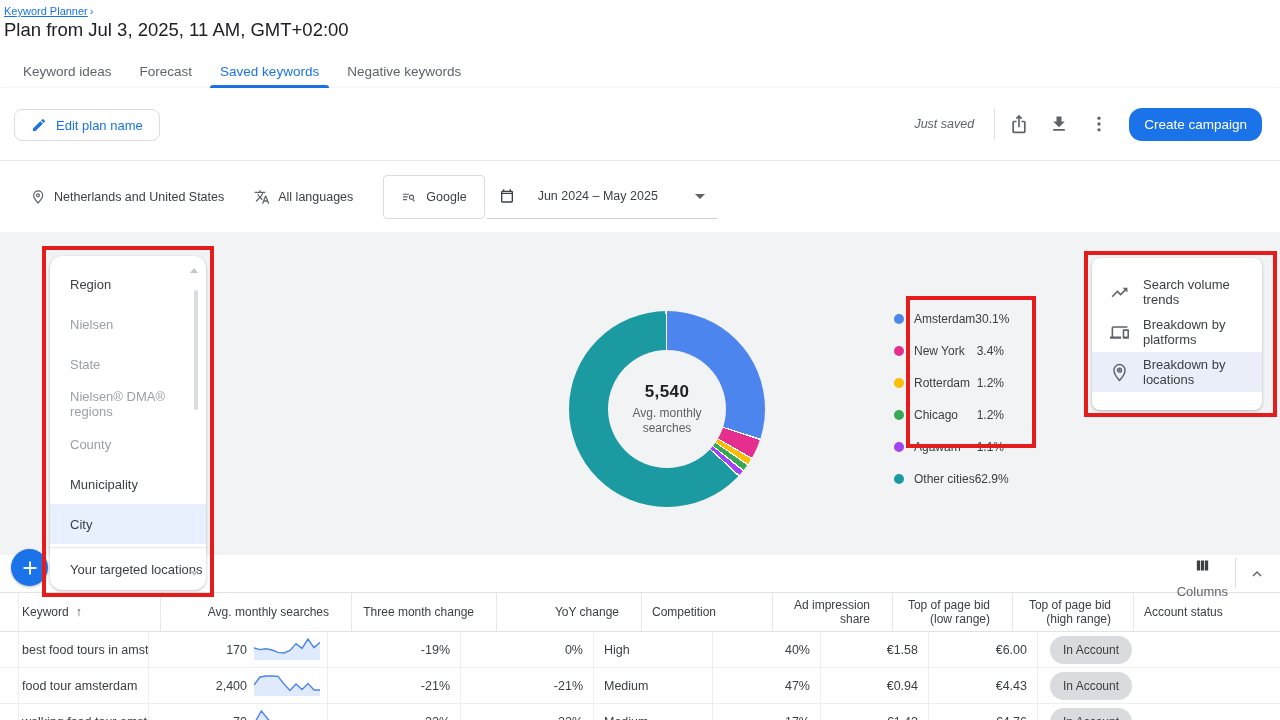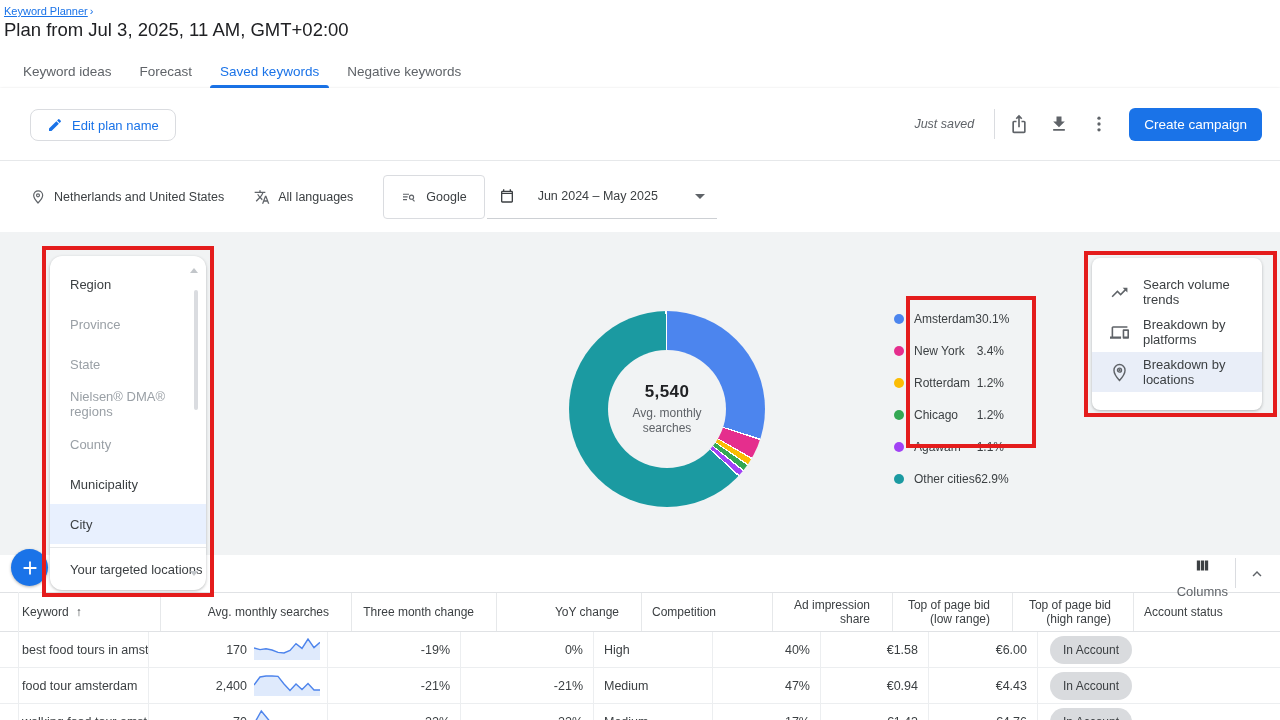--- a/index.html
+++ b/index.html
@@ -14,29 +14,29 @@
   .page-title{position:absolute;left:4px;top:19px;font-size:18.5px;font-weight:400;color:#202124;}
   .tab-bar{position:absolute;left:9px;top:54px;display:flex;height:34px;}
   .tab{padding:10px 14px 0 14px;font-size:13.5px;color:#5f6368;cursor:pointer;position:relative;height:24px;}
   .tab.active{color:#1a73e8;font-weight:500;}
   .tab.active::after{content:"";position:absolute;left:4px;right:4px;bottom:0;height:3px;background:#1a73e8;border-radius:3px 3px 0 0;}
 
   
   .card{position:absolute;left:0;top:88px;width:100%;height:144px;background:#fff;
         box-shadow:0 1px 2px rgba(60,64,67,.3),0 1px 3px rgba(60,64,67,.15);}
   .card-row1{position:relative;height:72px;}
-  .edit-plan-btn{position:absolute;left:30px;top:21px;height:32px;display:flex;align-items:center;gap:9px;
+  .edit-plan-btn{position:absolute;left:14px;top:21px;height:32px;display:flex;align-items:center;gap:9px;
         padding:0 16px;border:1px solid #dadce0;border-radius:8px;color:#1a73e8;font-size:13px;font-weight:500;
         background:#fff;cursor:pointer;}
   .row1-right{position:absolute;right:18px;top:14px;height:44px;display:flex;align-items:center;}
   .just-saved{font-size:12.5px;font-style:italic;color:#5f6368;margin-right:16px;}
   .vsep{width:1px;height:30px;background:#dadce0;margin:0 4px;}
   .icon-btn{width:40px;height:40px;display:flex;align-items:center;justify-content:center;cursor:pointer;border-radius:50%;}
   .create-campaign-btn{margin-left:10px;background:#1a73e8;color:#fff;font-size:13.5px;font-weight:500;border:none;
-        border-radius:6px;padding:9px 15px;cursor:pointer;}
+        border-radius:13px;padding:9px 15px;cursor:pointer;}
   .card-row2{position:relative;height:71px;border-top:1px solid #e6e8ea;display:flex;align-items:center;padding-left:30px;}
   .filter{display:flex;align-items:center;gap:8px;font-size:12.5px;color:#3c4043;cursor:pointer;}
   .mr30{margin-right:30px;}
   .network-box{display:flex;align-items:center;gap:9px;border:1px solid #dadce0;border-radius:4px;
         padding:13px 17px;font-size:12.5px;color:#3c4043;background:#fff;cursor:pointer;margin-right:2px;}
   .date-filter{display:flex;align-items:center;gap:23px;font-size:12.5px;color:#3c4043;cursor:pointer;
         padding:14px 12px;border-bottom:1px solid #cdd0d4;}
   .caret-down{width:0;height:0;border-left:5px solid transparent;border-right:5px solid transparent;
         border-top:5px solid #5f6368;margin-left:14px;}
 
@@ -242,21 +242,21 @@
         <div class="legend-row">
           <span class="dot" style="background: rgb(27, 154, 161);"></span>
           <span class="lab">Other cities</span>
           <span class="val">62.9%</span>
         </div>
       </div>
 
     <div class="loc-panel">
       <div>
           <div class="loc-item enabled">Region</div>
-          <div class="loc-item disabled">Province</div>
+          <div class="loc-item disabled">Nielsen</div>
           <div class="loc-item disabled">State</div>
           <div class="loc-item disabled">Nielsen® DMA® regions</div>
           <div class="loc-item disabled">County</div>
           <div class="loc-item enabled">Municipality</div>
           <div class="loc-item selected">City</div>
         </div>
       <div class="loc-footer">Your targeted locations</div>
       <div class="loc-scroll-up"></div>
       <div class="scroll-thumb"></div>
       <div class="loc-scroll-down"></div>

